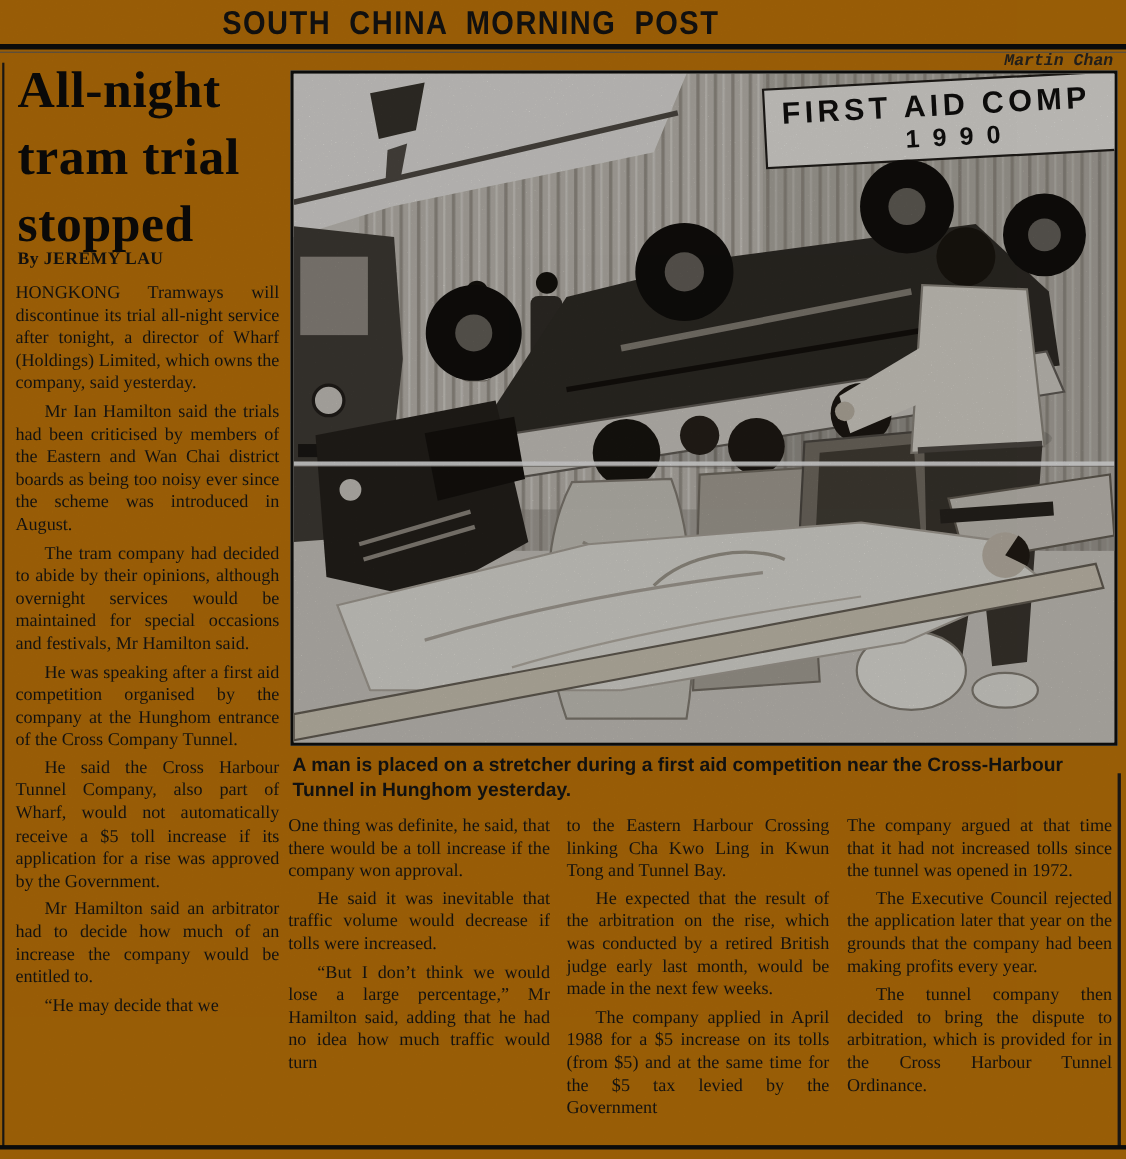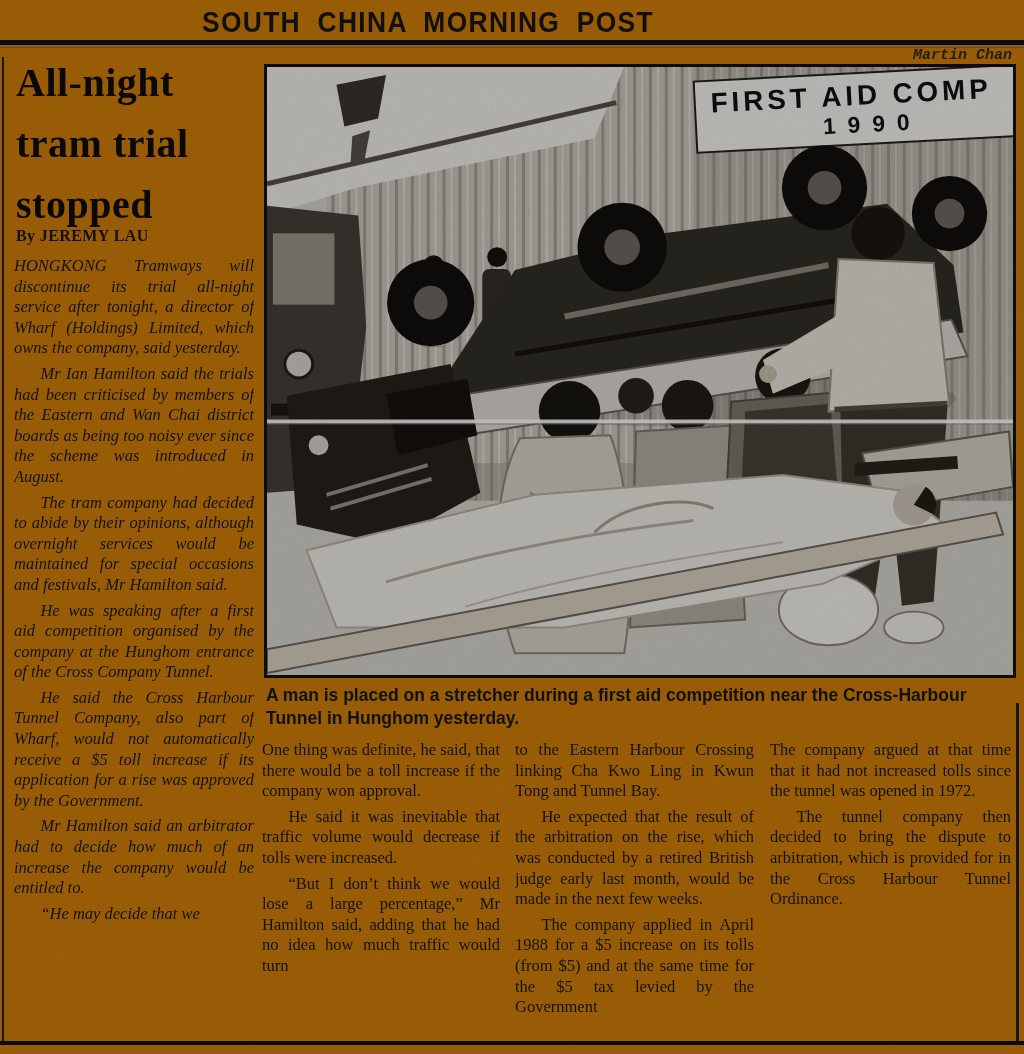--- a/index.html
+++ b/index.html
@@ -22,31 +22,31 @@
     position:absolute; right:12px; top:47px;
     font-family:Liberation Mono, monospace; font-style:italic; font-weight:700;
     font-size:15px; color:#24211d;
   }
   .rule-left{position:absolute; left:2px; top:57px; width:2px; height:986px; background:#1a1815;}
   .rule-right{position:absolute; left:1016px; top:703px; width:3px; height:340px; background:#1a1815;}
   .rule-bottom{position:absolute; left:0; top:1041px; width:1024px; height:4px; background:#0c0c0c;}
 
   .headline{
     position:absolute; left:16px; top:52px; width:240px;
-    font-weight:700; font-size:40px; line-height:61px;
+    font-weight:700; font-size:47px; line-height:61px;
     white-space:pre-line; color:#0b0a09; letter-spacing:.5px;
   }
   .byline{
     position:absolute; left:16px; top:227px; width:238px;
     font-weight:700; font-size:16px; letter-spacing:.4px; color:#14120f;
   }
   .col{ text-align:justify; font-size:16.5px; line-height:20.6px; color:#161411; }
   .col p{ margin:0 0 5px 0; }
   .col p + p{ text-indent:1.6em; }
-  .col1{ position:absolute; left:14px; top:256px; width:240px; height:782px; overflow:hidden;font-style:italic; }
+  .col1{ position:absolute; left:14px; top:256px; width:240px; height:782px; overflow:hidden; }
 
   .photo{
     position:absolute; left:264px; top:64px; width:752px; height:614px;
     border:3px solid #0d0d0c; box-sizing:border-box; background:#d8d4cc;
   }
   .photo svg{display:block;}
 
   .caption{
     position:absolute; left:266px; top:684px; width:706px;
     font-family:"Liberation Sans", sans-serif; font-weight:700;
@@ -219,20 +219,21 @@
       <p>He said it was inevitable that traffic volume would decrease if tolls were increased.</p>
       <p>“But I don’t think we would lose a large percentage,” Mr Hamilton said, adding that he had no idea how much traffic would turn</p>
     </div>
   <div class="col bottom-col bcol3">
       <p>to the Eastern Harbour Crossing linking Cha Kwo Ling in Kwun Tong and Tunnel Bay.</p>
       <p>He expected that the result of the arbitration on the rise, which was conducted by a retired British judge early last month, would be made in the next few weeks.</p>
       <p>The company applied in April 1988 for a $5 increase on its tolls (from $5) and at the same time for the $5 tax levied by the Government</p>
     </div>
   <div class="col bottom-col bcol4">
       <p>The company argued at that time that it had not increased tolls since the tunnel was opened in 1972.</p>
+      <p>The Executive Council rejected the application later that year on the grounds that the company had been making profits every year.</p>
       <p>The tunnel company then decided to bring the dispute to arbitration, which is provided for in the Cross Harbour Tunnel Ordinance.</p>
     </div>
 
   <svg class="grain-overlay" width="1024" height="1054">
     <defs>
       <filter id="pagegrain">
         <feTurbulence type="fractalNoise" baseFrequency="0.8" numOctaves="2" result="n2"></feTurbulence>
         <feColorMatrix in="n2" type="matrix" values="0 0 0 0 0  0 0 0 0 0  0 0 0 0 0  0.8 0.8 0.8 0 0"></feColorMatrix>
       </filter>
     </defs>

